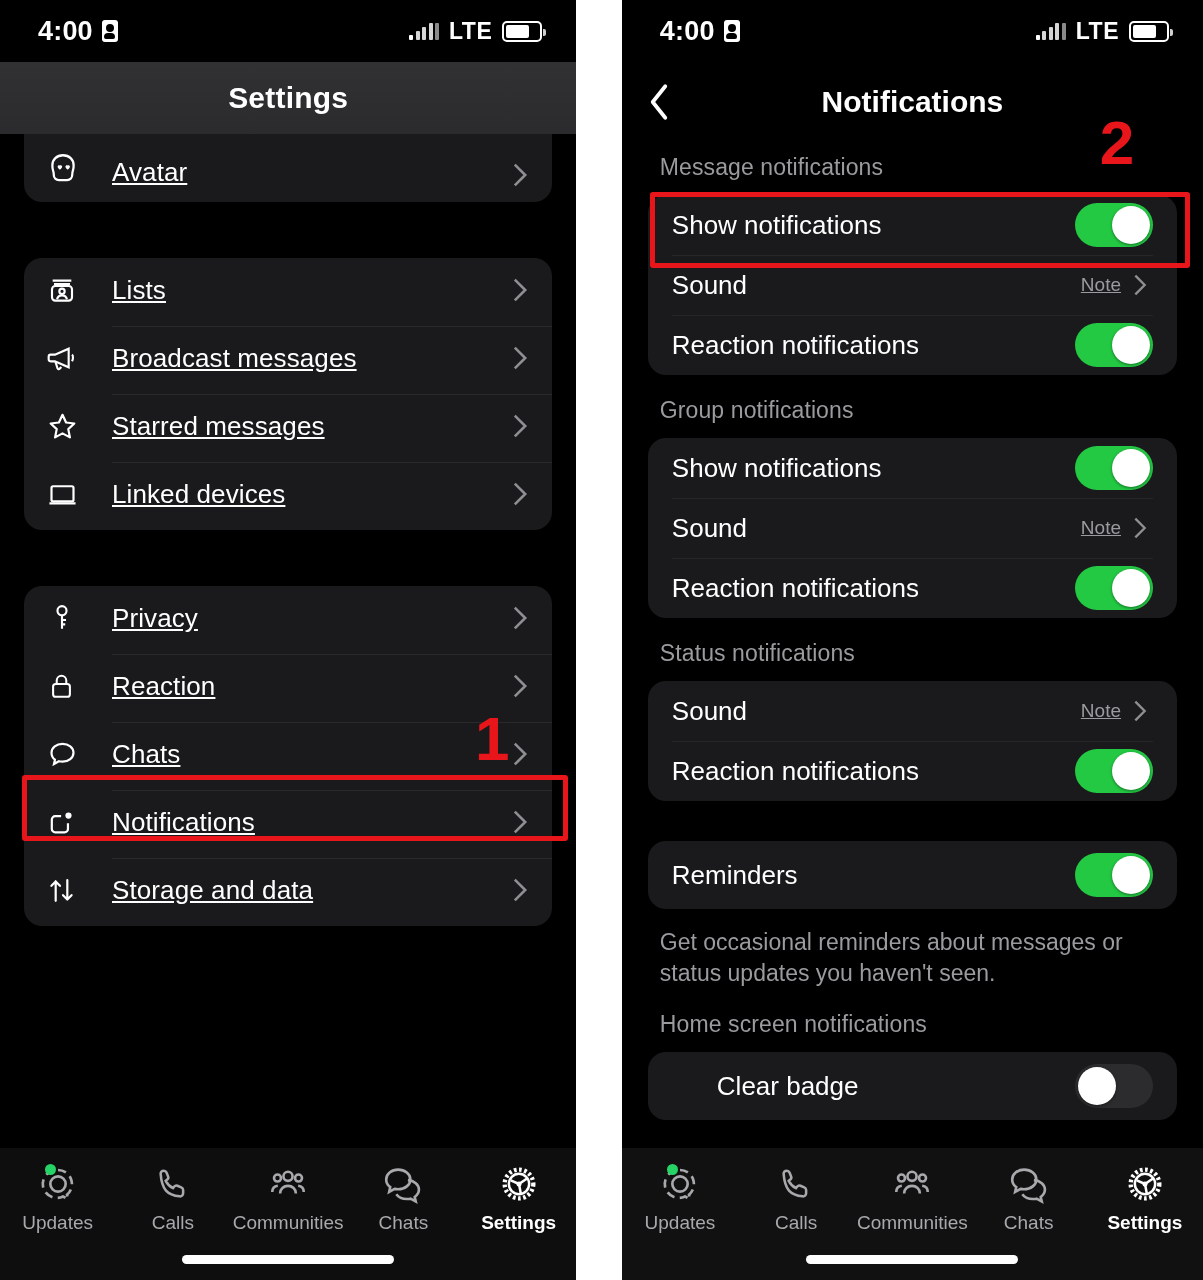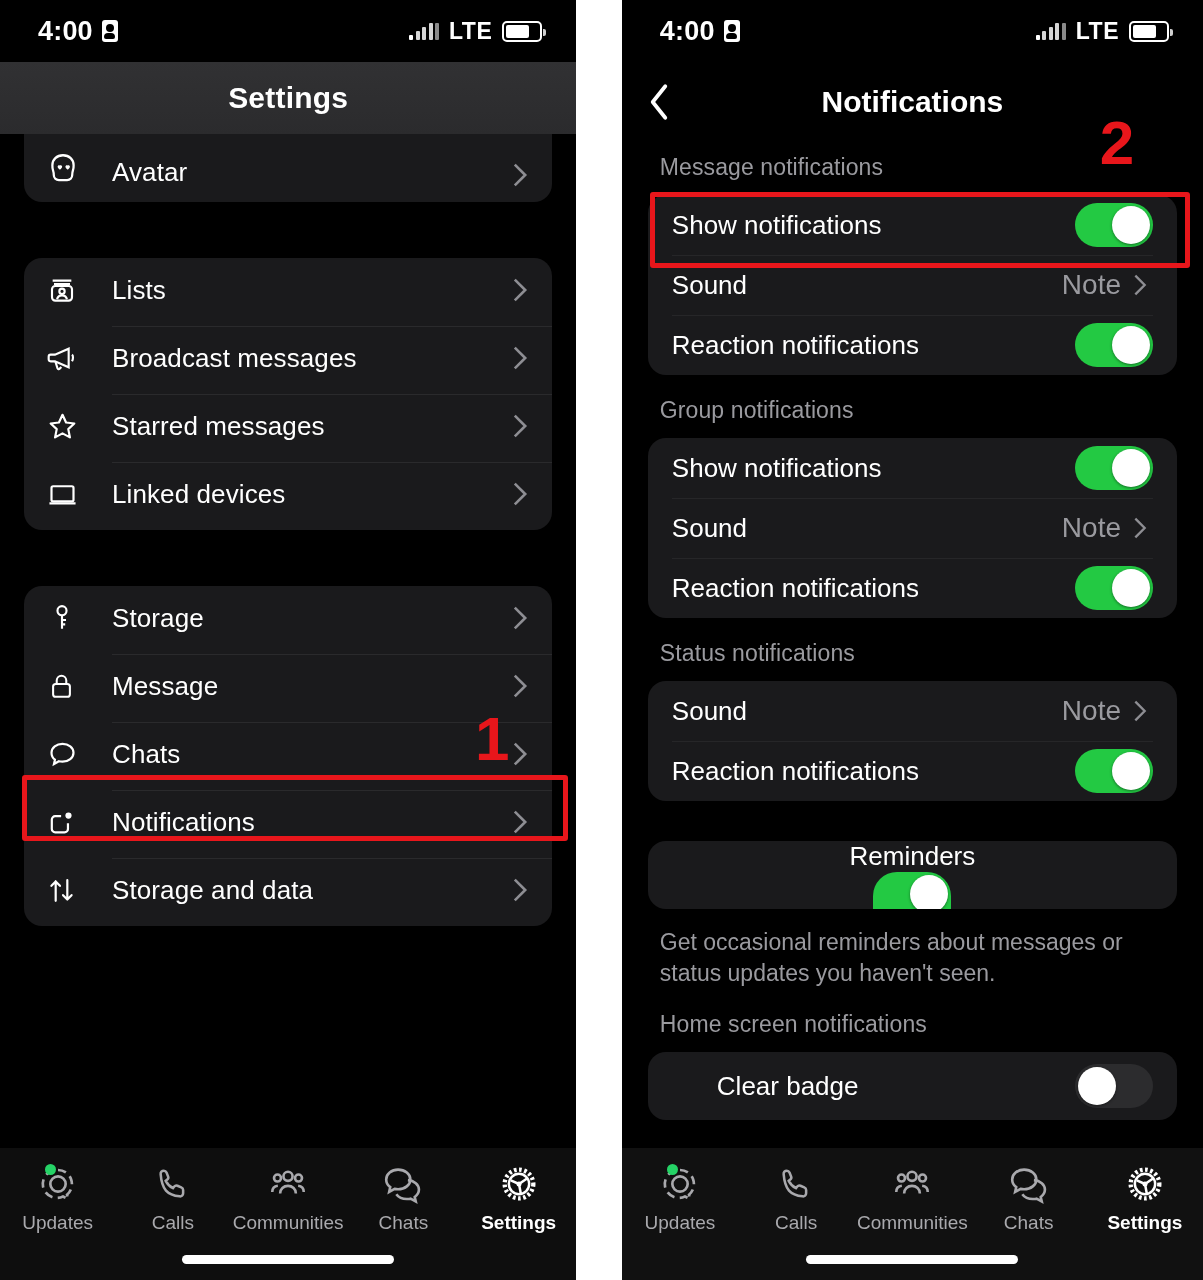--- a/index.html
+++ b/index.html
@@ -85,20 +85,21 @@
     border-radius: 18px;
     overflow: hidden;
   }
   .card.cut-top { border-radius: 0 0 18px 18px; margin-top:-26px; }
 
   .row {
     display:flex; align-items:center;
     height: 68px;
     padding: 0 18px 4px 22px;
     position: relative;
+    text-decoration: underline;
   }
   .row + .row::before{
     content:""; position:absolute; left:88px; right:0; top:0;
     height:1px; background:#2a2a2c;
   }
   .row-icon {
     width:44px; height:40px; flex:0 0 44px;
     display:flex; align-items:center; justify-content:flex-start;
     color:#ffffff;
   }
@@ -156,21 +157,21 @@
   .r-row {
     display:flex; align-items:center; justify-content:space-between;
     height:60px; padding: 0 24px; position:relative;
   }
   .r-row + .r-row::before{
     content:""; position:absolute; left:24px; right:24px; top:0;
     height:1px; background:#262628;
   }
   .r-label { font-size:26px; color:#fff; }
   .r-right { display:flex; align-items:center; gap:12px; }
-  .r-value { font-size:28px; color:#9a9a9f; }
+  .r-value { font-size:19px; color:#9a9a9f;text-decoration:underline; }
 
   .toggle {
     width:78px; height:44px; border-radius:24px;
     background:#2c2c2e; position:relative; flex:0 0 78px;
   }
   .toggle.on { background:#23c943; }
   .toggle .knob {
     position:absolute; top:3px; left:3px;
     width:38px; height:38px; border-radius:50%; background:#fff;
     box-shadow:0 1px 3px rgba(0,0,0,.45);
@@ -315,35 +316,35 @@
       <div class="card">
         <div class="row">
           <span class="row-icon">
             <svg width="32" height="32" viewBox="0 0 24 24" fill="none" stroke="currentColor" stroke-width="1.6">
               <circle cx="12" cy="6.5" r="3.4"></circle>
               <path d="M12 10v10"></path>
               <path d="M12 13.5h3"></path>
               <path d="M12 16.8h2.4"></path>
             </svg>
           </span>
-          <span class="row-label">Storage</span>
+          <span class="row-label">Privacy</span>
           <span class="chev">
             <svg width="16" height="26" viewBox="0 0 12 20" fill="none" stroke="currentColor" stroke-width="2">
                 <path d="M2 2l8 8-8 8"></path>
               </svg>
           </span>
         </div>
         <div class="row">
           <span class="row-icon">
             <svg width="31" height="31" viewBox="0 0 24 24" fill="none" stroke="currentColor" stroke-width="1.6">
               <rect x="5.5" y="10" width="13" height="10" rx="2"></rect>
               <path d="M8.3 10V7.4a3.7 3.7 0 017.4 0V10"></path>
             </svg>
           </span>
-          <span class="row-label">Message</span>
+          <span class="row-label">Reaction</span>
           <span class="chev">
             <svg width="16" height="26" viewBox="0 0 12 20" fill="none" stroke="currentColor" stroke-width="2">
                 <path d="M2 2l8 8-8 8"></path>
               </svg>
           </span>
         </div>
         <div class="row">
           <span class="row-icon">
             <svg width="33" height="33" viewBox="0 0 24 24" fill="none" stroke="currentColor" stroke-width="1.6">
               <path d="M12 4.2c4.4 0 8 2.9 8 6.5s-3.6 6.5-8 6.5c-.9 0-1.8-.1-2.6-.3l-3.6 2 .7-3.1C4.9 14.6 4 12.9 4 10.7 4 7.1 7.6 4.2 12 4.2z"></path>
@@ -557,21 +558,21 @@
           <span class="r-label">Reaction notifications</span>
           <span class="toggle on">
               <span class="knob"></span>
             </span>
         </div>
       </div>
 
       <div class="spacer-40"></div>
 
       <div class="card">
-        <div class="r-row" style="height:68px;flex-direction:column;">
+        <div class="r-row" style="height:68px;">
           <span class="r-label">Reminders</span>
           <span class="toggle on">
               <span class="knob"></span>
             </span>
         </div>
       </div>
       <div class="helper-text">Get occasional reminders about messages or status updates you haven't seen.</div>
 
       <div class="sect-head">Home screen notifications</div>
       <div class="card">

